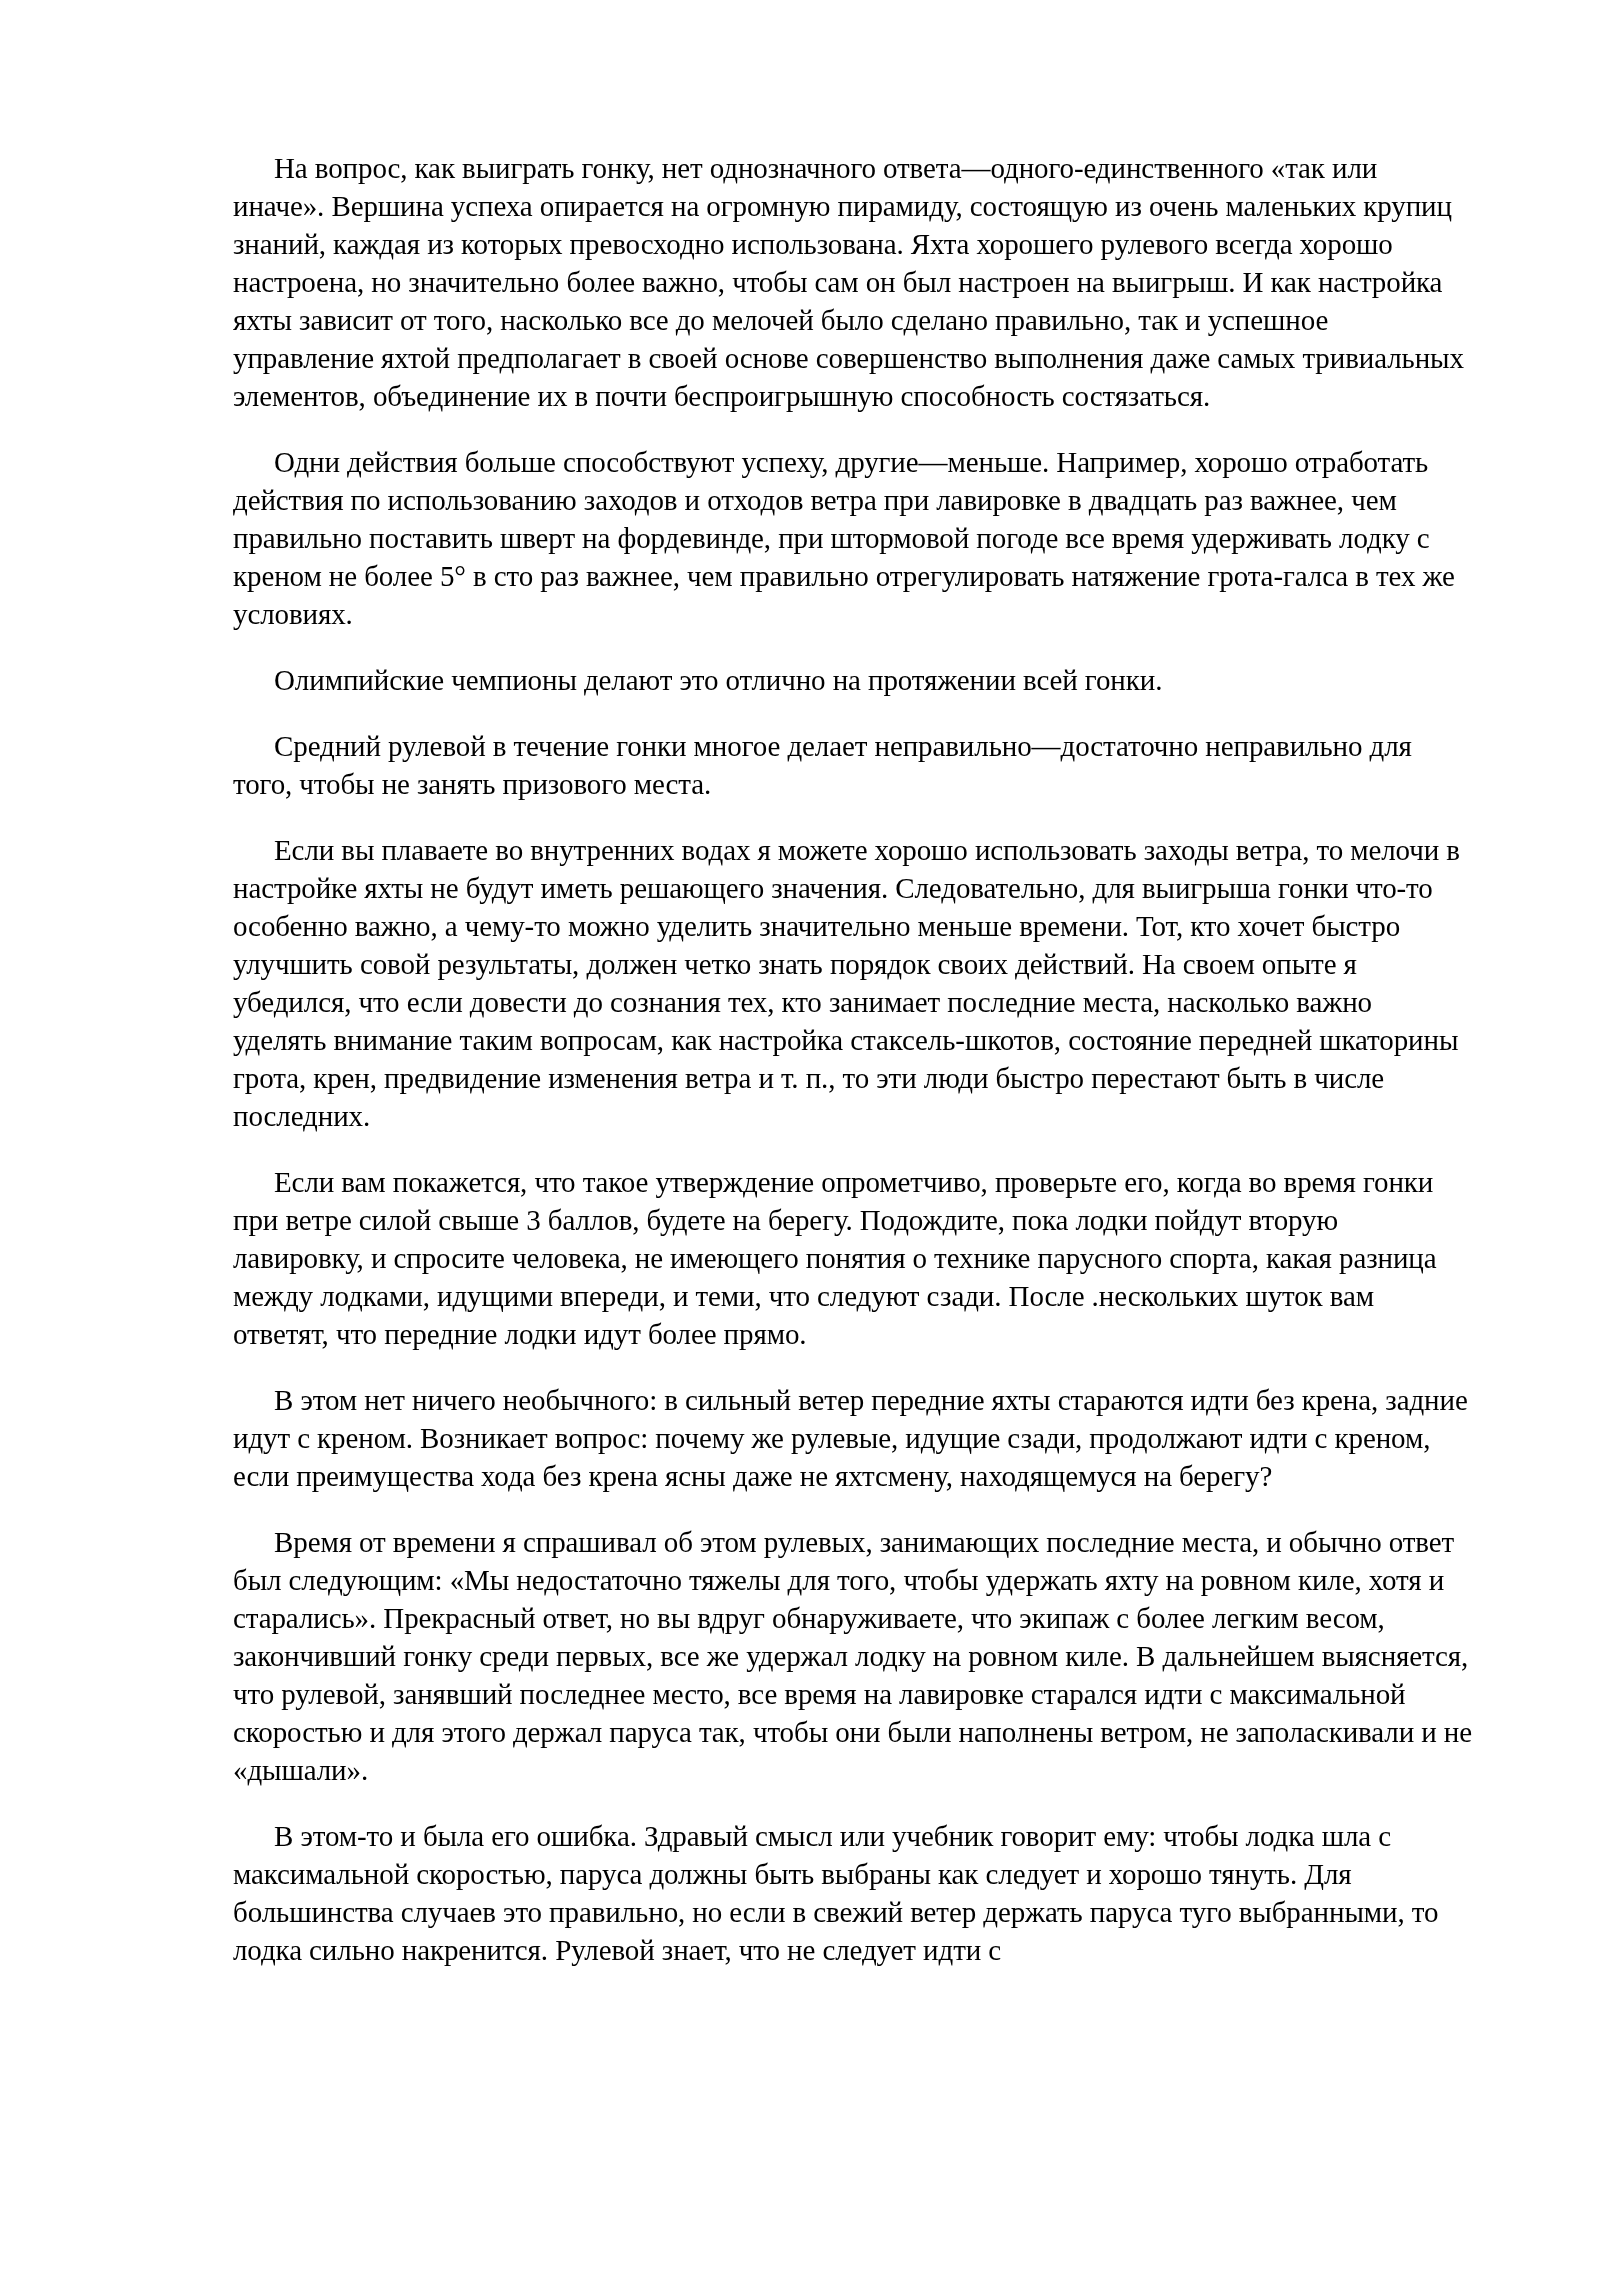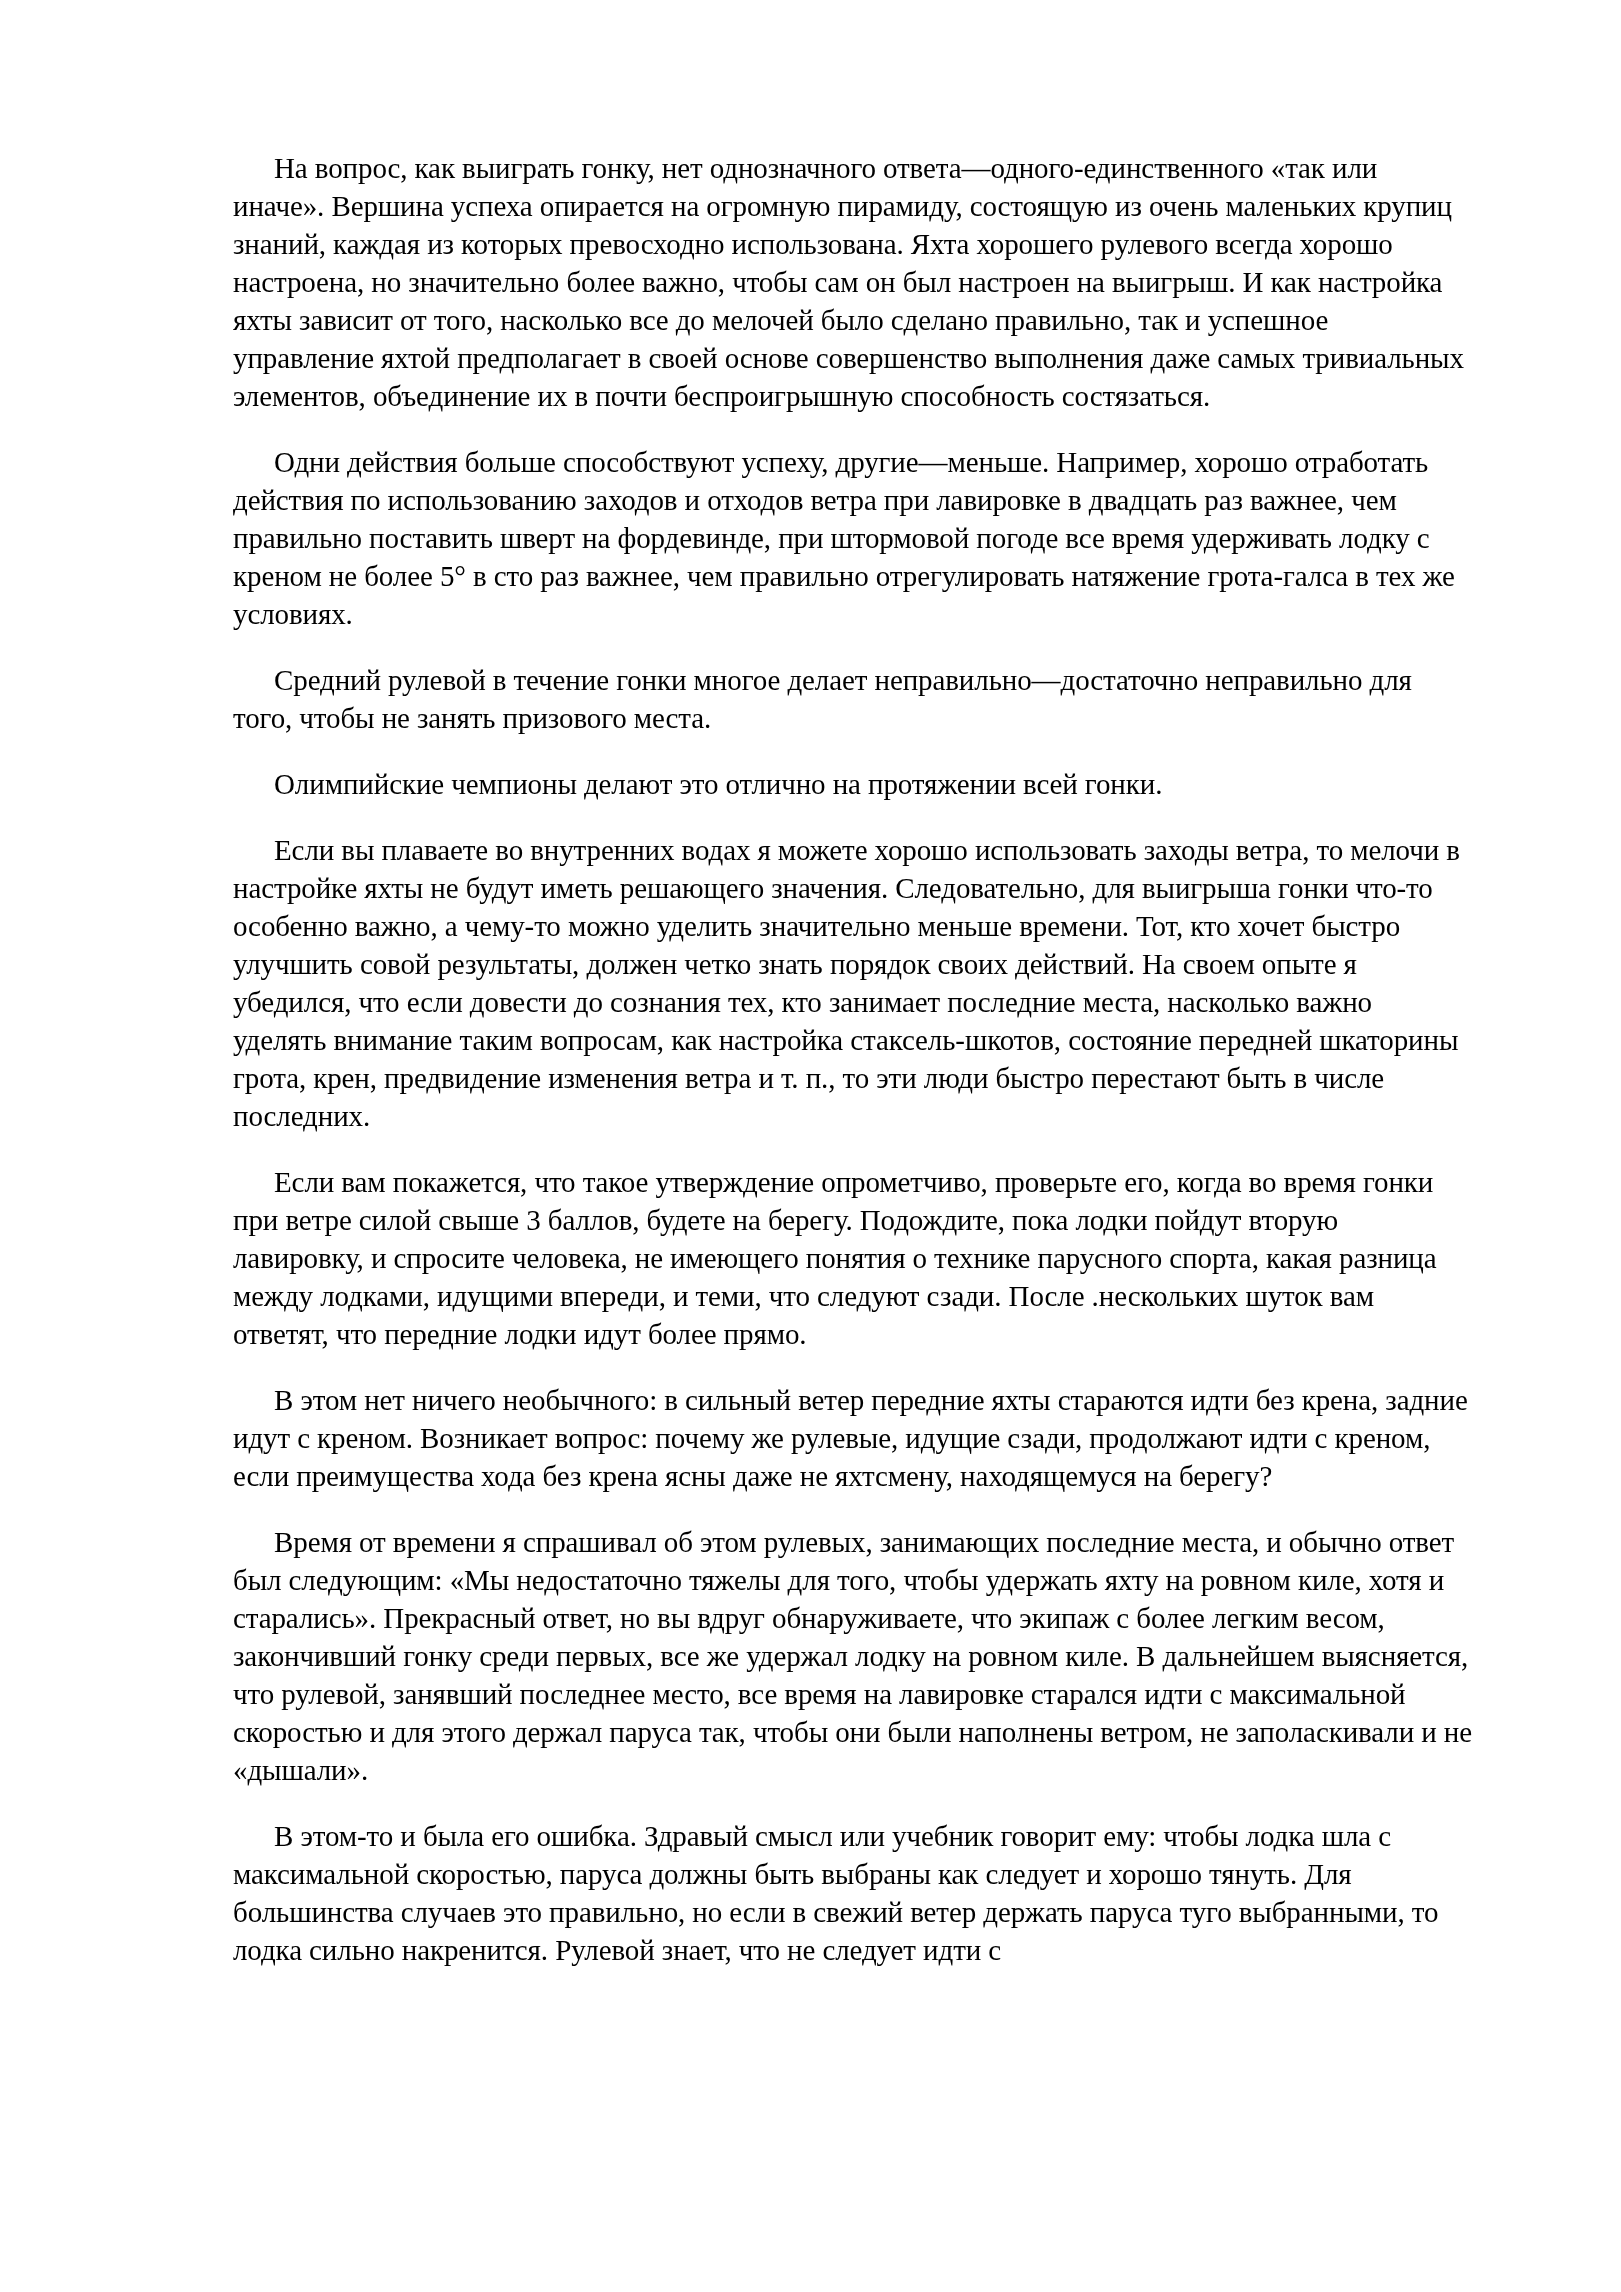--- a/index.html
+++ b/index.html
@@ -31,22 +31,22 @@
     letter-spacing: -0.1px;
   }
 </style>
 </head>
 <body>
 
 <div class="page">
   <div class="content">
       <p>На вопрос, как выиграть гонку, нет однозначного ответа—одного-единственного «так или иначе». Вершина успеха опирается на огромную пирамиду, состоящую из очень маленьких крупиц знаний, каждая из которых превосходно использована. Яхта хорошего рулевого всегда хорошо настроена, но значительно более важно, чтобы сам он был настроен на выигрыш. И как настройка яхты зависит от того, насколько все до мелочей было сделано правильно, так и успешное управление яхтой предполагает в своей основе совершенство выполнения даже самых тривиальных элементов, объединение их в почти беспроигрышную способность состязаться.</p>
       <p>Одни действия больше способствуют успеху, другие—меньше. Например, хорошо отработать действия по использованию заходов и отходов ветра при лавировке в двадцать раз важнее, чем правильно поставить шверт на фордевинде, при штормовой погоде все время удерживать лодку с креном не более 5° в сто раз важнее, чем правильно отрегулировать натяжение грота-галса в тех же условиях.</p>
+      <p>Олимпийские чемпионы делают это отлично на протяжении всей гонки.</p>
       <p>Средний рулевой в течение гонки многое делает неправильно—достаточно неправильно для того, чтобы не занять призового места.</p>
-      <p>Олимпийские чемпионы делают это отлично на протяжении всей гонки.</p>
       <p>Если вы плаваете во внутренних водах я можете хорошо использовать заходы ветра, то мелочи в настройке яхты не будут иметь решающего значения. Следовательно, для выигрыша гонки что-то особенно важно, а чему-то можно уделить значительно меньше времени. Тот, кто хочет быстро улучшить совой результаты, должен четко знать порядок своих действий. На своем опыте я убедился, что если довести до сознания тех, кто занимает последние места, насколько важно уделять внимание таким вопросам, как настройка стаксель-шкотов, состояние передней шкаторины грота, крен, предвидение изменения ветра и т. п., то эти люди быстро перестают быть в числе последних.</p>
       <p>Если вам покажется, что такое утверждение опрометчиво, проверьте его, когда во время гонки при ветре силой свыше 3 баллов, будете на берегу. Подождите, пока лодки пойдут вторую лавировку, и спросите человека, не имеющего понятия о технике парусного спорта, какая разница между лодками, идущими впереди, и теми, что следуют сзади. После .нескольких шуток вам ответят, что передние лодки идут более прямо.</p>
       <p>В этом нет ничего необычного: в сильный ветер передние яхты стараются идти без крена, задние идут с креном. Возникает вопрос: почему же рулевые, идущие сзади, продолжают идти с креном, если преимущества хода без крена ясны даже не яхтсмену, находящемуся на берегу?</p>
       <p>Время от времени я спрашивал об этом рулевых, занимающих последние места, и обычно ответ был следующим: «Мы недостаточно тяжелы для того, чтобы удержать яхту на ровном киле, хотя и старались». Прекрасный ответ, но вы вдруг обнаруживаете, что экипаж с более легким весом, закончивший гонку среди первых, все же удержал лодку на ровном киле. В дальнейшем выясняется, что рулевой, занявший последнее место, все время на лавировке старался идти с максимальной скоростью и для этого держал паруса так, чтобы они были наполнены ветром, не заполаскивали и не «дышали».</p>
       <p>В этом-то и была его ошибка. Здравый смысл или учебник говорит ему: чтобы лодка шла с максимальной скоростью, паруса должны быть выбраны как следует и хорошо тянуть. Для большинства случаев это правильно, но если в свежий ветер держать паруса туго выбранными, то лодка сильно накренится. Рулевой знает, что не следует идти с</p>
     </div>
 </div>
 
 
 </body></html>

